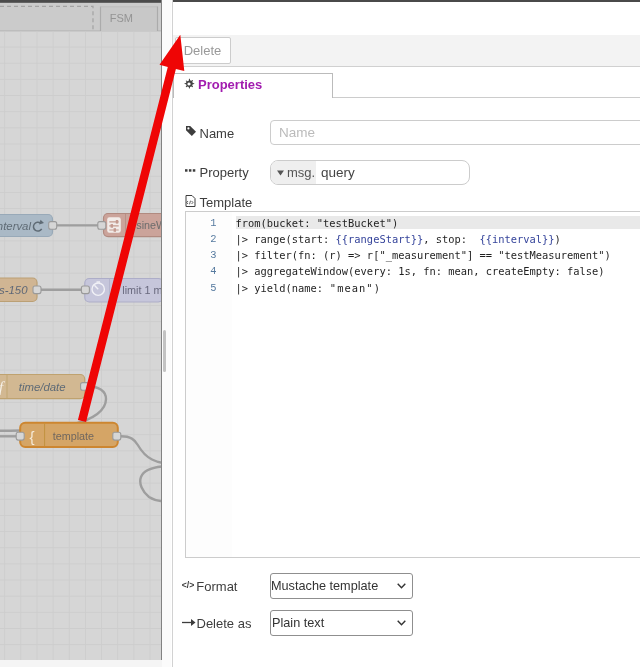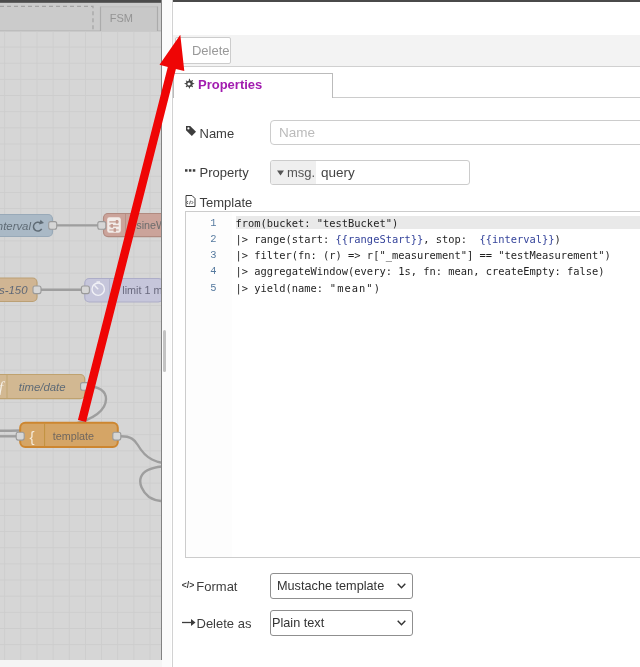--- a/index.html
+++ b/index.html
@@ -101,21 +101,21 @@
 
 <div class="abs" style="left:160.6px;top:0;width:1.8px;height:660px;background:#828282"></div>
 <div class="abs" style="left:162.4px;top:0;width:9.1px;height:667px;background:#fbfbfb"></div>
 <div class="abs" style="left:163.2px;top:330px;width:2.6px;height:42px;background:#c3c3c3;border-radius:2px"></div>
 
 <div class="abs" id="panel">
 
   <div class="abs" style="left:0;top:0;width:100%;height:1.5px;background:#4a4a4a"></div>
 
   <div class="abs" style="left:0;top:34.5px;width:100%;height:32.5px;background:#f3f3f3;border-bottom:1px solid #d0d0d0;box-sizing:border-box">
-    <div class="abs" style="left:2px;top:2.5px;width:56px;height:27px;background:#fff;border:1px solid #ccc;border-radius:2px;box-sizing:border-box;color:#999;font-size:13px;text-align:right;line-height:25px">Delete</div>
+    <div class="abs" style="left:2px;top:2.5px;width:56px;height:27px;background:#fff;border:1px solid #ccc;border-radius:2px;box-sizing:border-box;color:#999;font-size:13px;text-align:center;line-height:25px">Delete</div>
   </div>
 
   <div class="abs" style="left:0;top:67px;width:100%;height:31px;background:#fff">
     <div class="abs" style="left:160.5px;right:0;top:30px;height:1px;background:#ccc"></div>
     <div class="abs" style="left:0.5px;top:6px;width:160px;height:25px;background:#fff;border:1px solid #bbb;border-bottom:none;box-sizing:border-box">
       <svg class="abs" style="left:9px;top:3.5px" width="12" height="12" viewBox="0 0 24 24">
           <path fill="#444" fill-rule="evenodd" d="M12,1.5 l1.6,0 0.5,3 a8,8 0 0 1 2.4,1 l2.5,-1.7 1.2,1.2 -1.7,2.5 a8,8 0 0 1 1,2.4 l3,0.5 0,1.6 -3,0.5 a8,8 0 0 1 -1,2.4 l1.7,2.5 -1.2,1.2 -2.5,-1.7 a8,8 0 0 1 -2.4,1 l-0.5,3 -1.6,0 -0.5,-3 a8,8 0 0 1 -2.4,-1 l-2.5,1.7 -1.2,-1.2 1.7,-2.5 a8,8 0 0 1 -1,-2.4 l-3,-0.5 0,-1.6 3,-0.5 a8,8 0 0 1 1,-2.4 L5.4,6.2 6.6,5 9.1,6.7 a8,8 0 0 1 2.4,-1 Z M12,8.8 a3.2,3.2 0 1 0 0.01,0 Z"></path>
         </svg>
       <div class="abs" style="left:24px;top:3px;font-size:13px;font-weight:bold;color:#a21caf">Properties</div>
     </div>
@@ -129,21 +129,21 @@
   <div class="abs" style="left:97.5px;top:120px;width:379px;height:25px;border:1px solid #ccc;border-radius:4px;box-sizing:border-box;color:#bbb;font-size:13.5px;line-height:23px;padding-left:8px">Name</div>
 
   <svg class="abs" style="left:12.3px;top:169px" width="11" height="3" viewBox="0 0 11 3">
       <g fill="#3d3d3d">
         <rect x="0" y="0.2" width="2.5" height="2.5"></rect>
         <rect x="3.9" y="0.2" width="2.5" height="2.5"></rect>
         <rect x="7.8" y="0.2" width="2.5" height="2.5"></rect>
       </g>
     </svg>
   <div class="abs lbl" style="left:27px;top:165px">Property</div>
-  <div class="abs" style="left:97.5px;top:160px;width:200px;height:25px;border:1px solid #ccc;border-radius:3px;box-sizing:border-box;overflow:hidden">
+  <div class="abs" style="left:97.5px;top:160px;width:200px;height:25px;border:1px solid #ccc;border-radius:8px;box-sizing:border-box;overflow:hidden">
     <div class="abs" style="left:0;top:0;width:45px;height:25px;background:#efefef"></div>
     <svg class="abs" style="left:6px;top:9px" width="8" height="6" viewBox="0 0 8 6">
         <path d="M0,0.5 h7 L3.5,5.5 Z" fill="#555"></path>
       </svg>
     <div class="abs" style="left:16px;top:4px;font-size:13px;color:#555">msg.</div>
     <div class="abs" style="left:50px;top:4px;font-size:13.5px;color:#444">query</div>
   </div>
 
   <svg class="abs" style="left:12.5px;top:195px" width="11" height="12" viewBox="0 0 11 12">
     <path d="M1,0.5 h6 l3,3 V11.5 H1 Z" fill="none" stroke="#3d3d3d" stroke-width="1"></path>
@@ -161,21 +161,21 @@
 5</div>
     <pre class="abs" style="margin:0;left:49.5px;top:2.8px;color:#1f1f1f;white-space:pre">from(bucket: "testBucket")
 |&gt; range(start: <span style="color:#35449b">{{rangeStart}}</span>, stop:  <span style="color:#35449b">{{interval}}</span>)
 |&gt; filter(fn: (r) =&gt; r["_measurement"] == "testMeasurement")
 |&gt; aggregateWindow(every: 1s, fn: mean, createEmpty: false)
 |&gt; yield(name: <span style="letter-spacing:1.05px;margin-left:0.5px">"mean")</span></pre>
   </div>
 
   <div class="abs" style="left:9.3px;top:580px;font-size:8.7px;font-weight:bold;color:#3d3d3d">&lt;/&gt;</div>
   <div class="abs lbl" style="left:23.8px;top:579px">Format</div>
-  <div class="abs" style="left:97.5px;top:573px;width:143px;height:26px;border:1px solid #8f8f8f;border-radius:3px;box-sizing:border-box;font-size:12.7px;color:#333;line-height:24px;padding-left:6px;background:#fff">Mustache template
+  <div class="abs" style="left:97.5px;top:573px;width:143px;height:26px;border:1px solid #8f8f8f;border-radius:3px;box-sizing:border-box;font-size:12.7px;color:#333;line-height:24px;padding-left:0;background:#fff">Mustache template
     <svg class="abs" style="right:6px;top:9px" width="9" height="6" viewBox="0 0 9 6">
         <path d="M0.7,0.7 L4.5,4.7 L8.3,0.7" fill="none" stroke="#333" stroke-width="1.4"></path>
       </svg>
   </div>
 
   <svg class="abs" style="left:9px;top:618px" width="14" height="9" viewBox="0 0 14 9">
       <path d="M0,4.5 H11" stroke="#3d3d3d" stroke-width="1.3"></path>
       <path d="M9,1 L13.5,4.5 L9,8 Z" fill="#3d3d3d"></path>
     </svg>
   <div class="abs lbl" style="left:24px;top:615.5px">Delete as</div>

